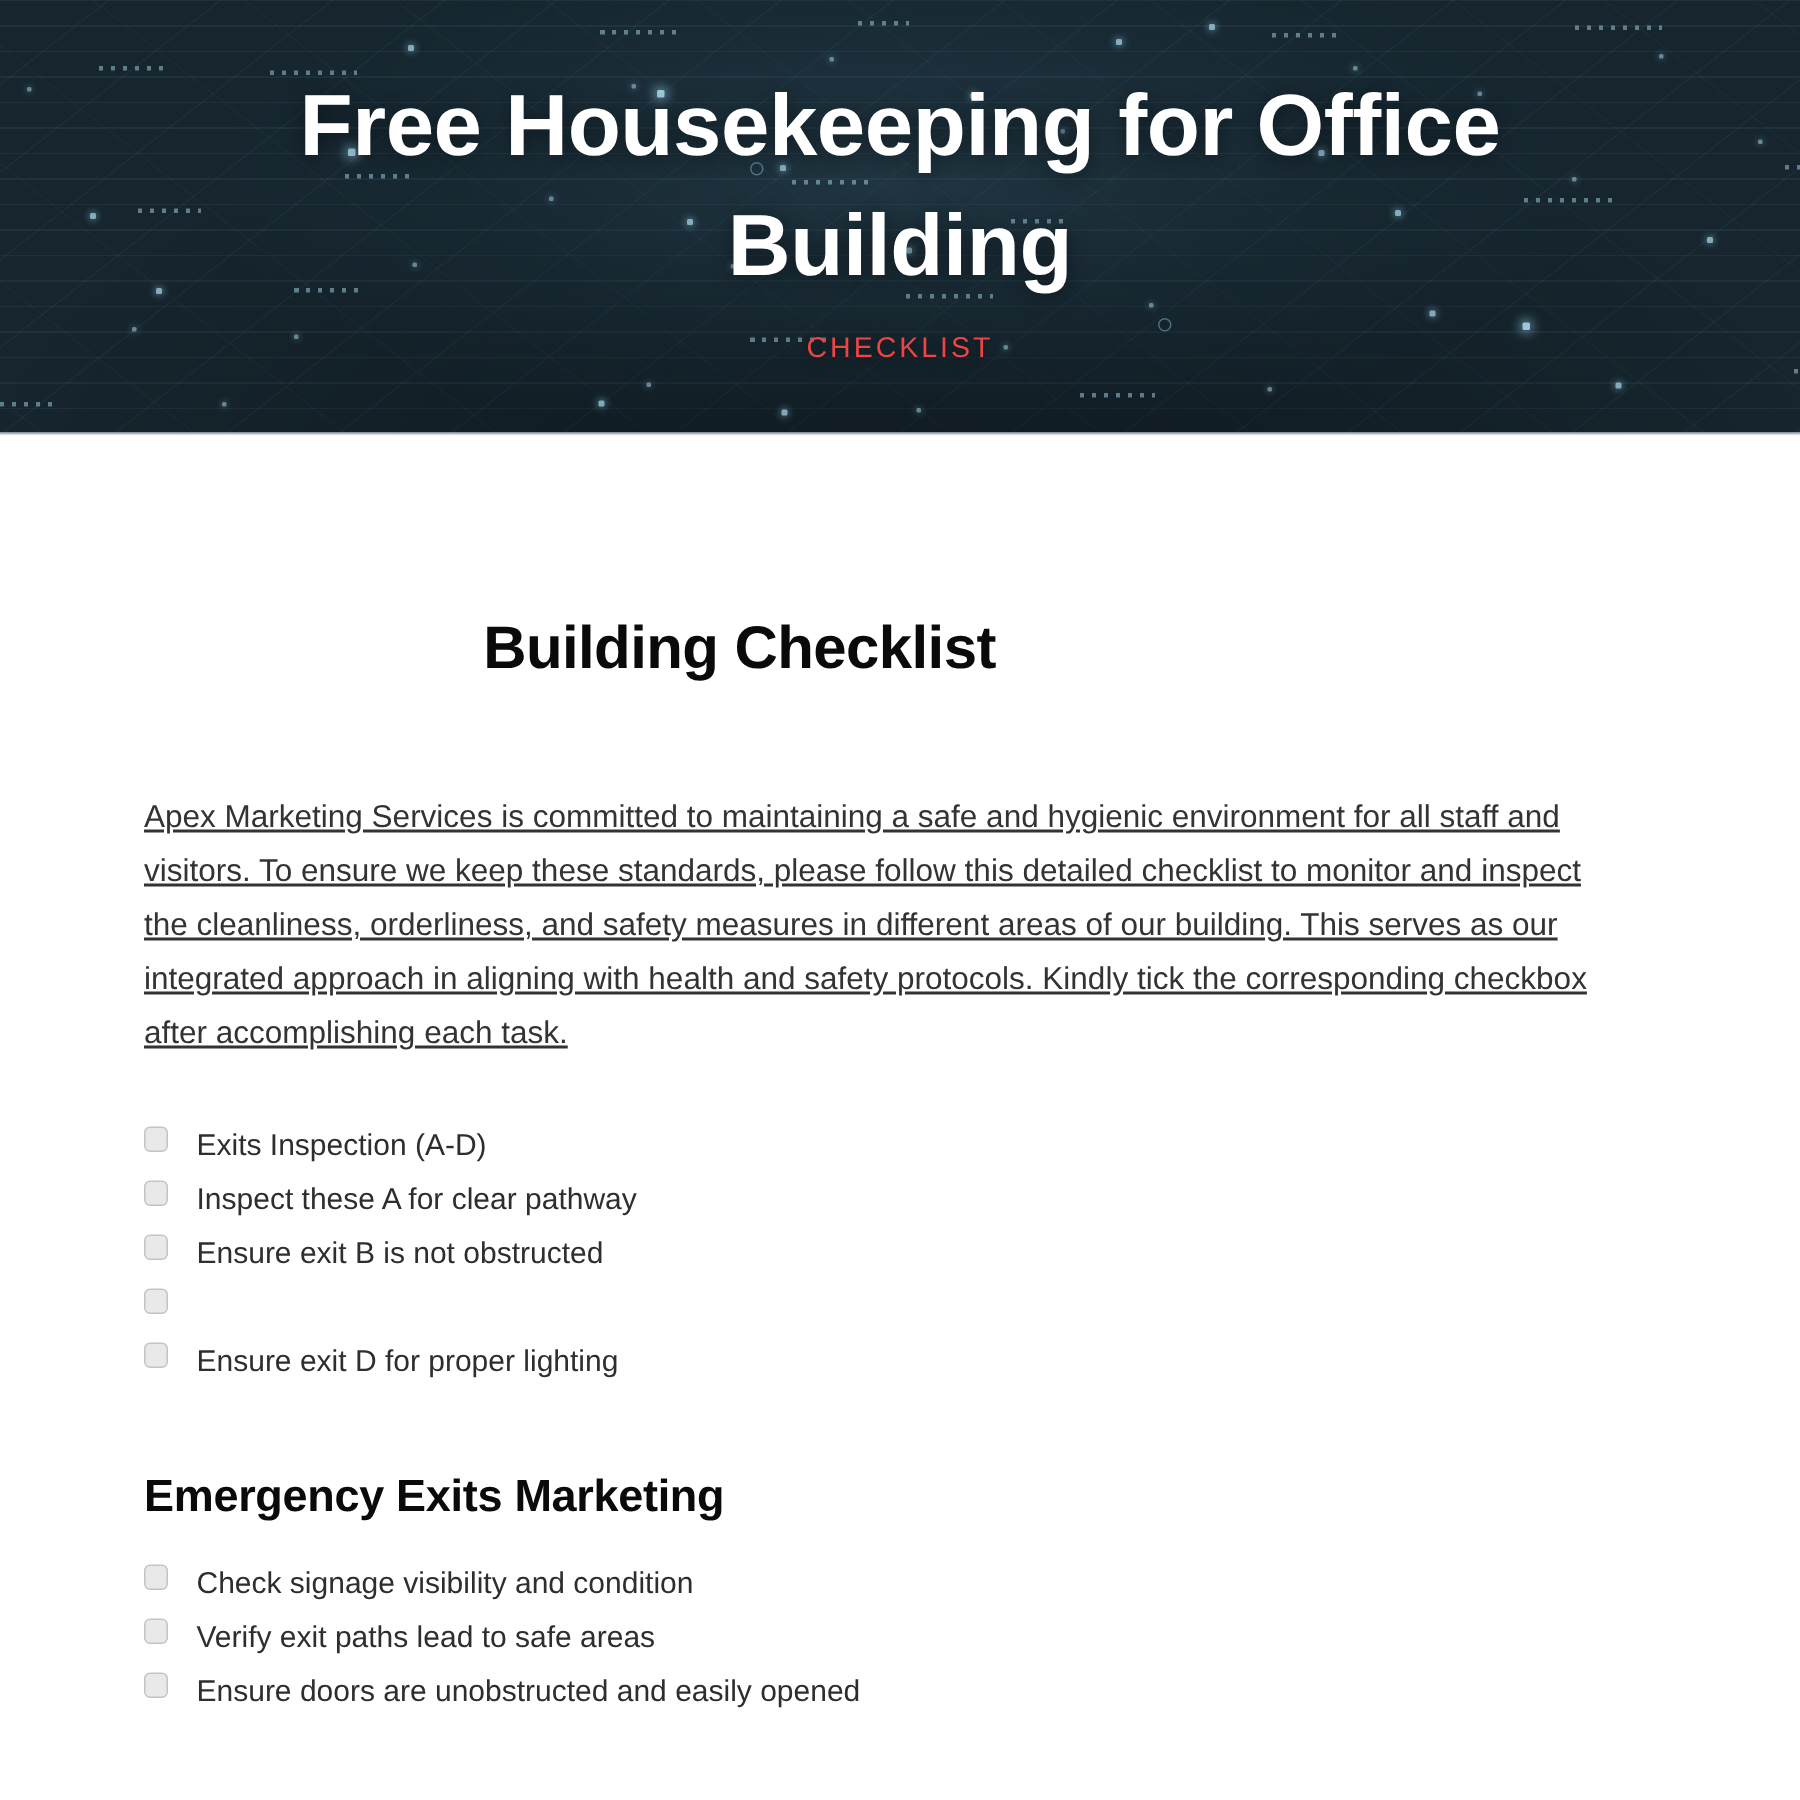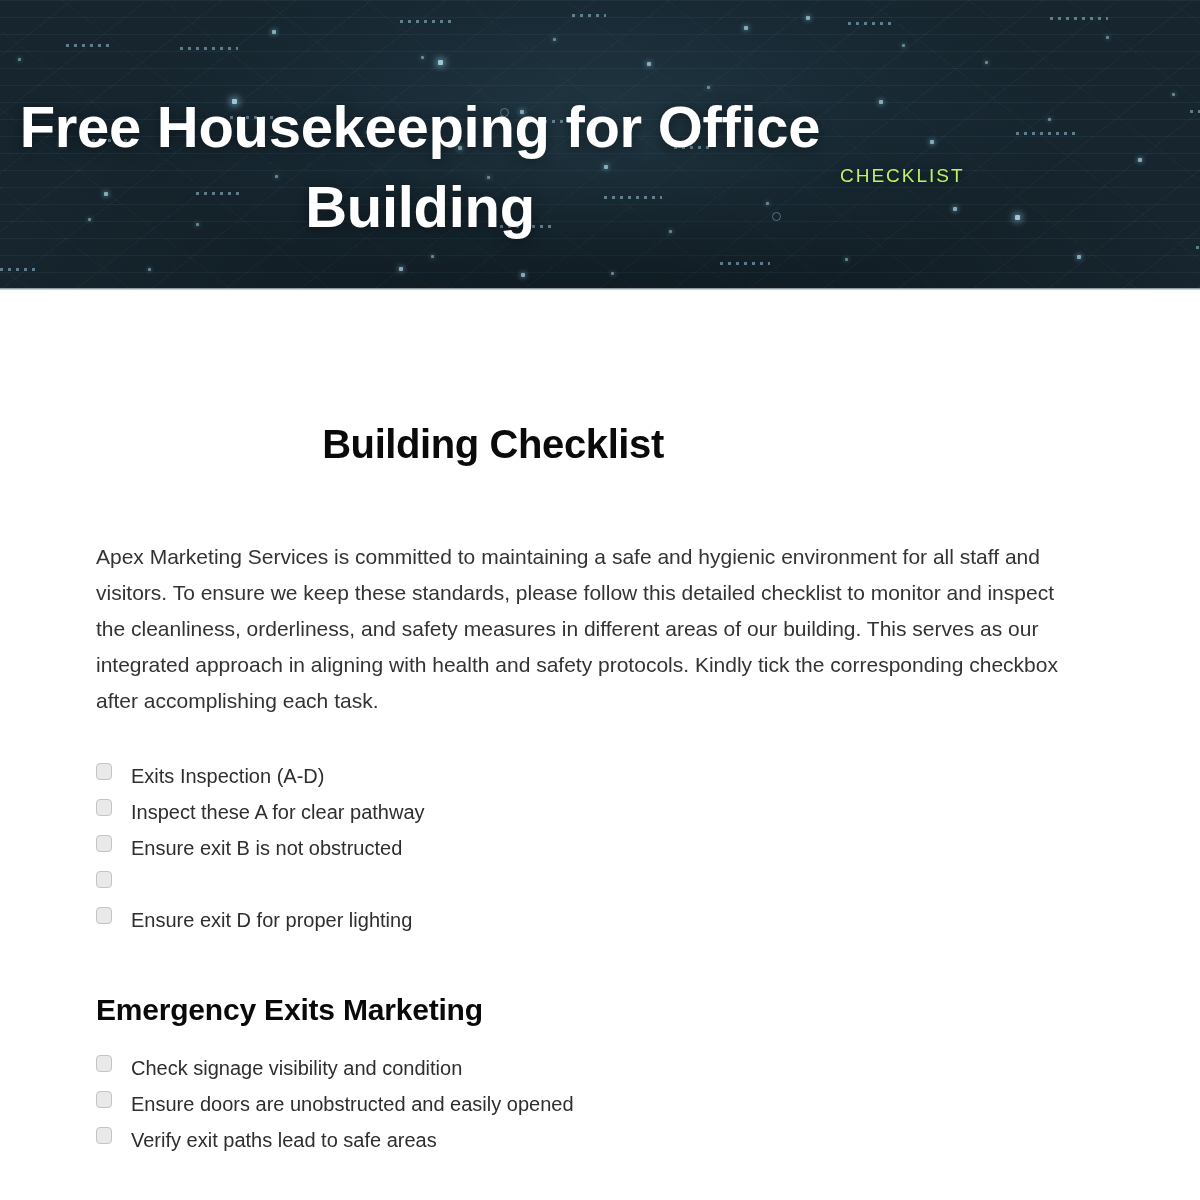--- a/index.html
+++ b/index.html
@@ -114,77 +114,78 @@
     border: 1px solid rgba(150,205,228,0.45);
     border-radius: 50%;
   }
 
   .banner-content {
     position: relative;
     z-index: 5;
     width: 100%;
     height: 100%;
     display: flex;
-    flex-direction: row;
+    flex-direction: column;
     align-items: center;
     justify-content: flex-start;
     padding-top: 44px;
     box-sizing: border-box;
   }
   .banner-title {
     width: 840px;
     margin: 0;
     text-align: center;
     color: #ffffff;
     font-size: 58px;
     line-height: 1.38;
     font-weight: 700;
     letter-spacing: -0.3px;
     text-shadow: 0 2px 14px rgba(0,0,0,0.45);
   }
   .banner-subtitle {
     margin: 18px 0 0 0;
-    color: #bef264;
+    color: #ef4444;
     font-size: 19px;
     font-weight: 400;
     letter-spacing: 2.0px;
     text-shadow: 0 1px 8px rgba(0,0,0,0.4);
   }
   .banner-edge {
     position: absolute;
     left: 0;
     right: 0;
     bottom: 0;
     height: 2px;
     background: linear-gradient(180deg, rgba(190,215,225,0.55), rgba(255,255,255,0.9));
     z-index: 6;
   }
 
   
   .doc {
     width: 986px;
-    padding: 16px 96px;
+    padding: 4px 96px;
     box-sizing: border-box;
   }
   .doc-title {
     margin: 0;
     padding-top: 116px;
     text-align: center;
     font-size: 40px;
     font-weight: 700;
     color: #0a0a0a;
     letter-spacing: -0.4px;
   }
   .intro {
     margin: 0;
     padding-top: 72px;
     width: 988px;
     font-size: 21px;
     line-height: 36px;
     color: #333333;
+    text-decoration: underline;
   }
 
   .check-list {
     list-style: none;
     margin: 0;
     padding: 0;
   }
   .check-list.first { padding-top: 44px; }
   .check-item {
     display: flex;
@@ -332,20 +333,20 @@
 
   <h3 class="section-heading">Emergency Exits Marketing</h3>
 
   <ul class="check-list section-list">
     <li class="check-item">
       <span class="checkbox"></span>
       <span class="check-label">Check signage visibility and condition</span>
     </li>
     <li class="check-item">
       <span class="checkbox"></span>
+      <span class="check-label">Verify exit paths lead to safe areas</span>
+    </li>
+    <li class="check-item">
+      <span class="checkbox"></span>
       <span class="check-label">Ensure doors are unobstructed and easily opened</span>
-    </li>
-    <li class="check-item">
-      <span class="checkbox"></span>
-      <span class="check-label">Verify exit paths lead to safe areas</span>
     </li>
   </ul>
 </main>
 
 </body></html>

